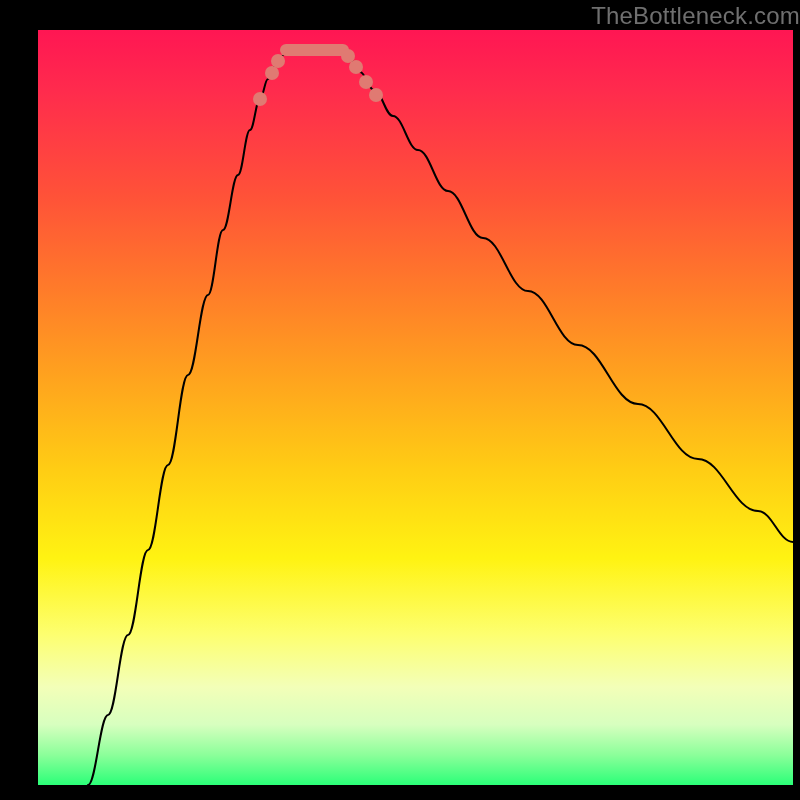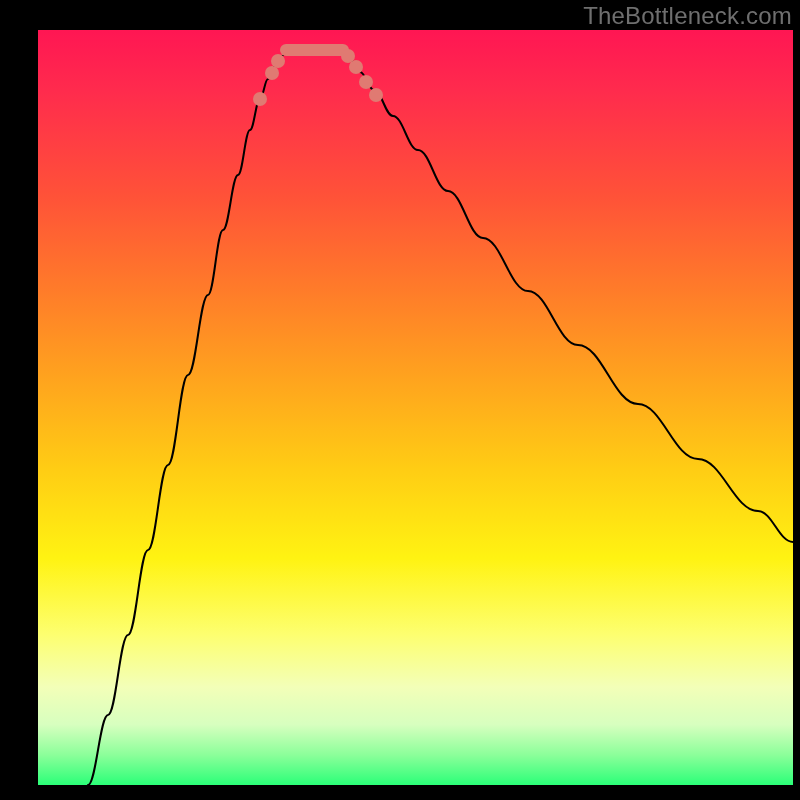--- a/index.html
+++ b/index.html
@@ -13,21 +13,21 @@
   }
   .stage {
     position: relative;
     width: 800px;
     height: 800px;
     background: #000;
   }
   .watermark {
     position: absolute;
     top: 2px;
-    right: 8px;
+    right: 0;
     color: #6f6f6f;
     font-size: 24px;
     letter-spacing: 0.2px;
     z-index: 5;
   }
   .plot {
     position: absolute;
     left: 38px;
     top: 30px;
     width: 755px;

